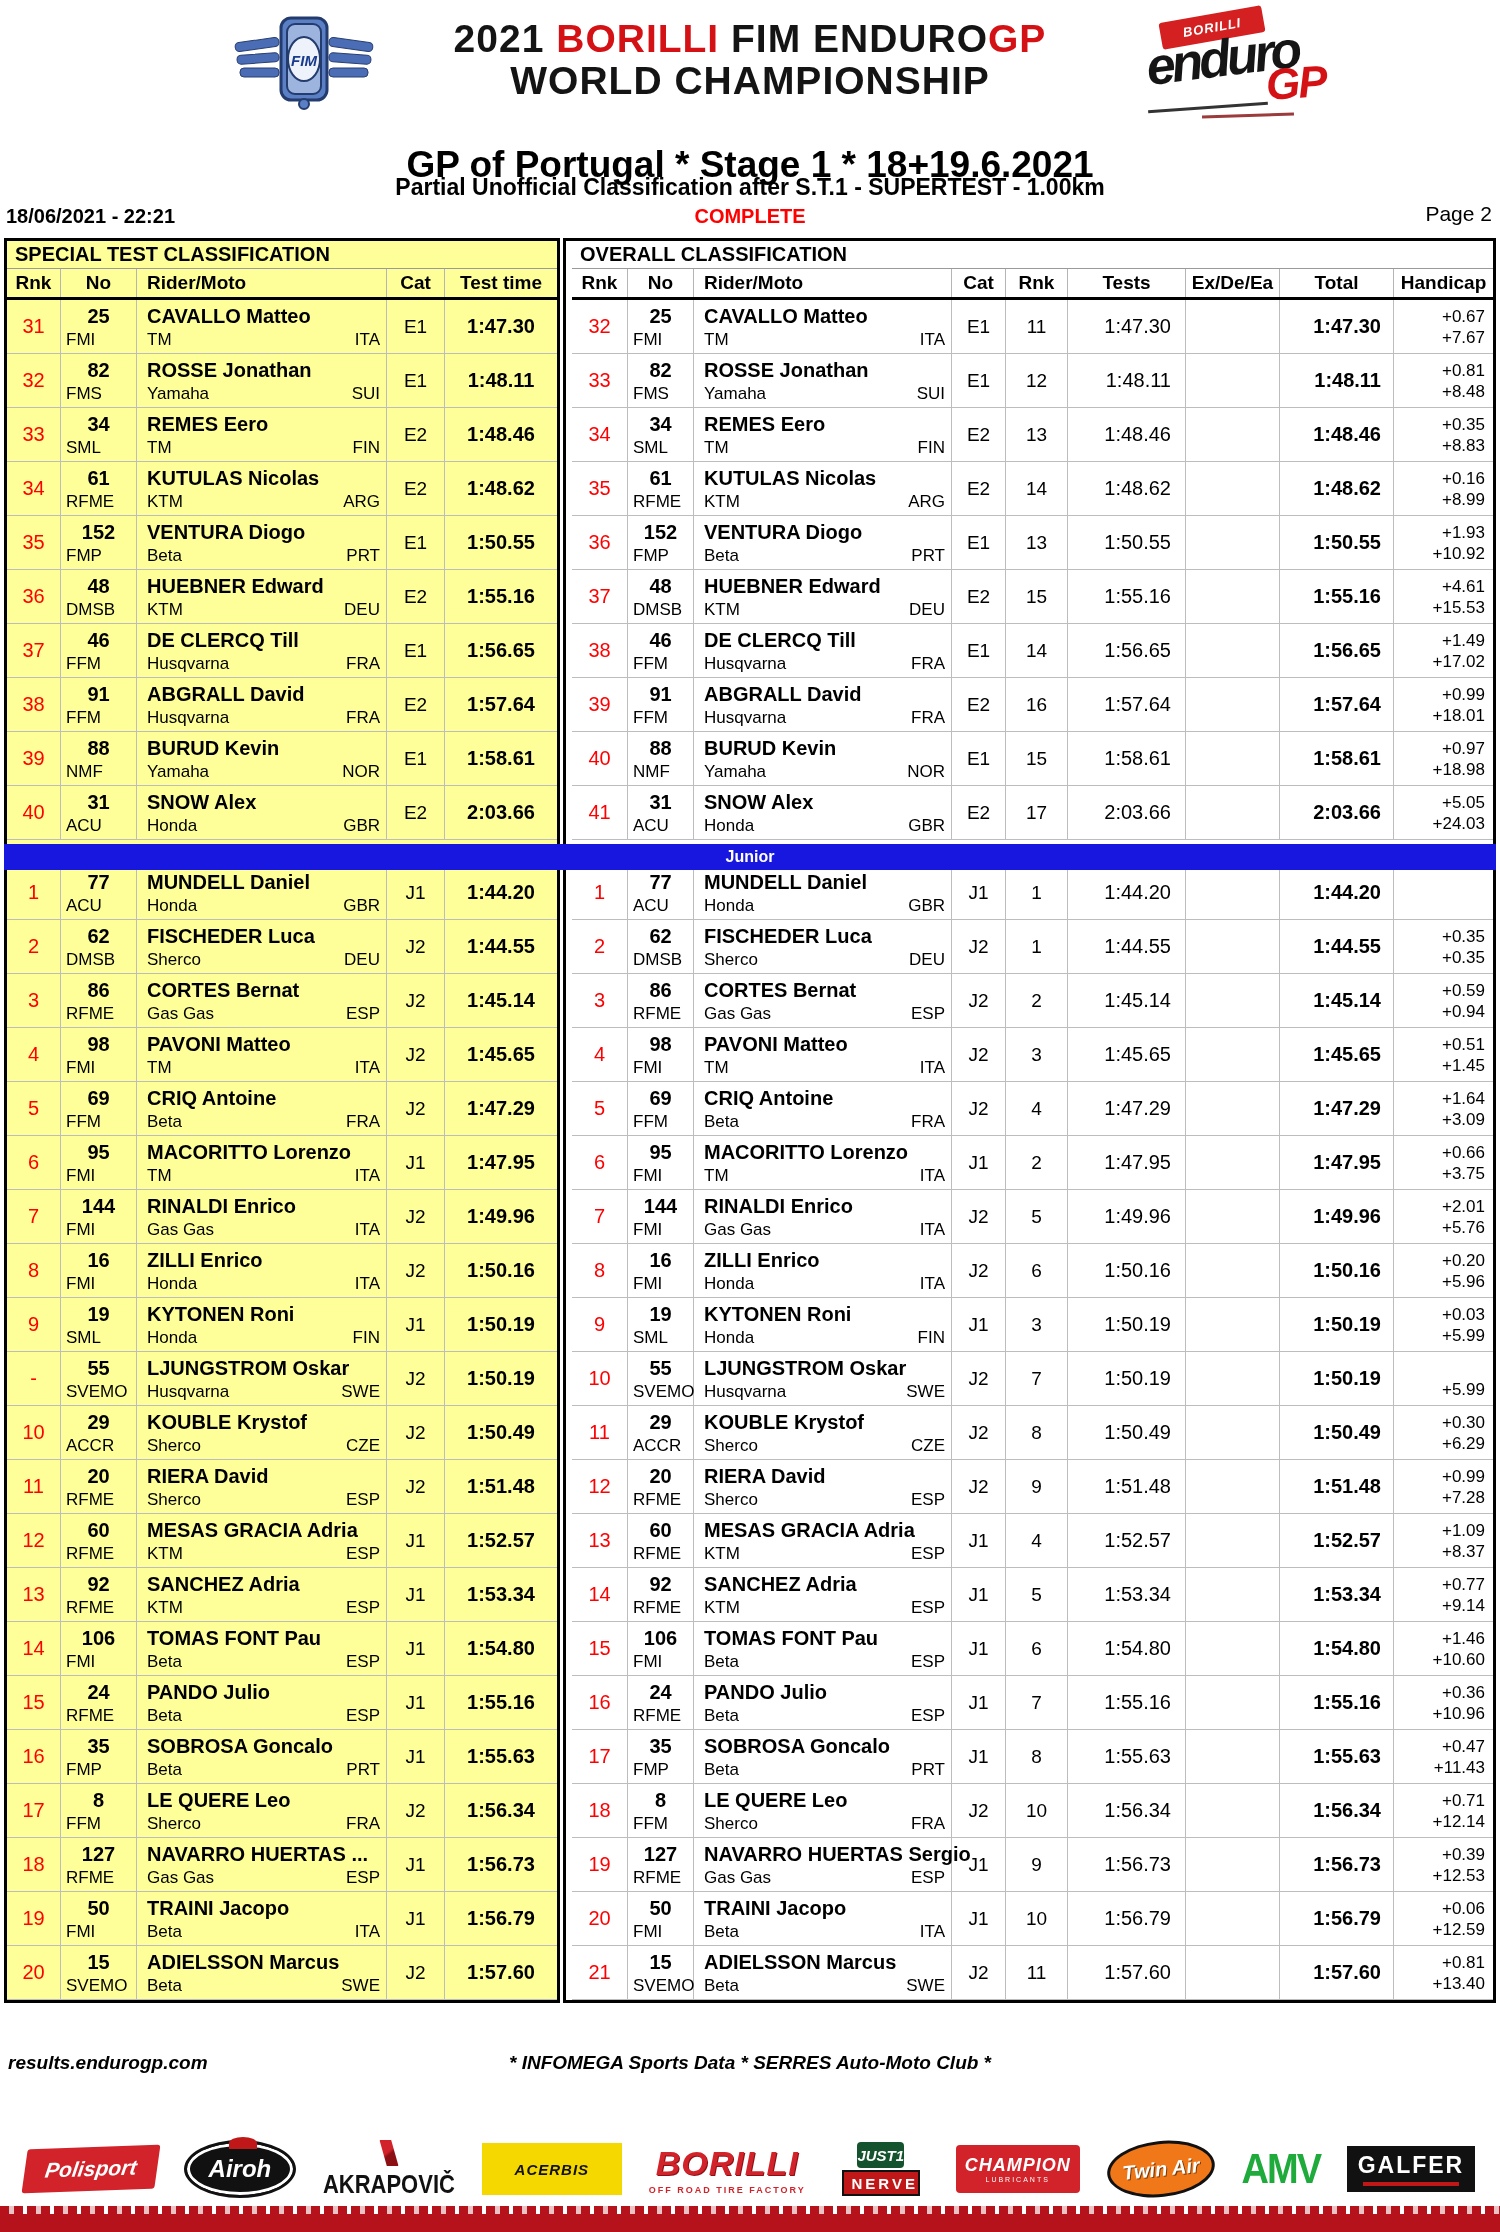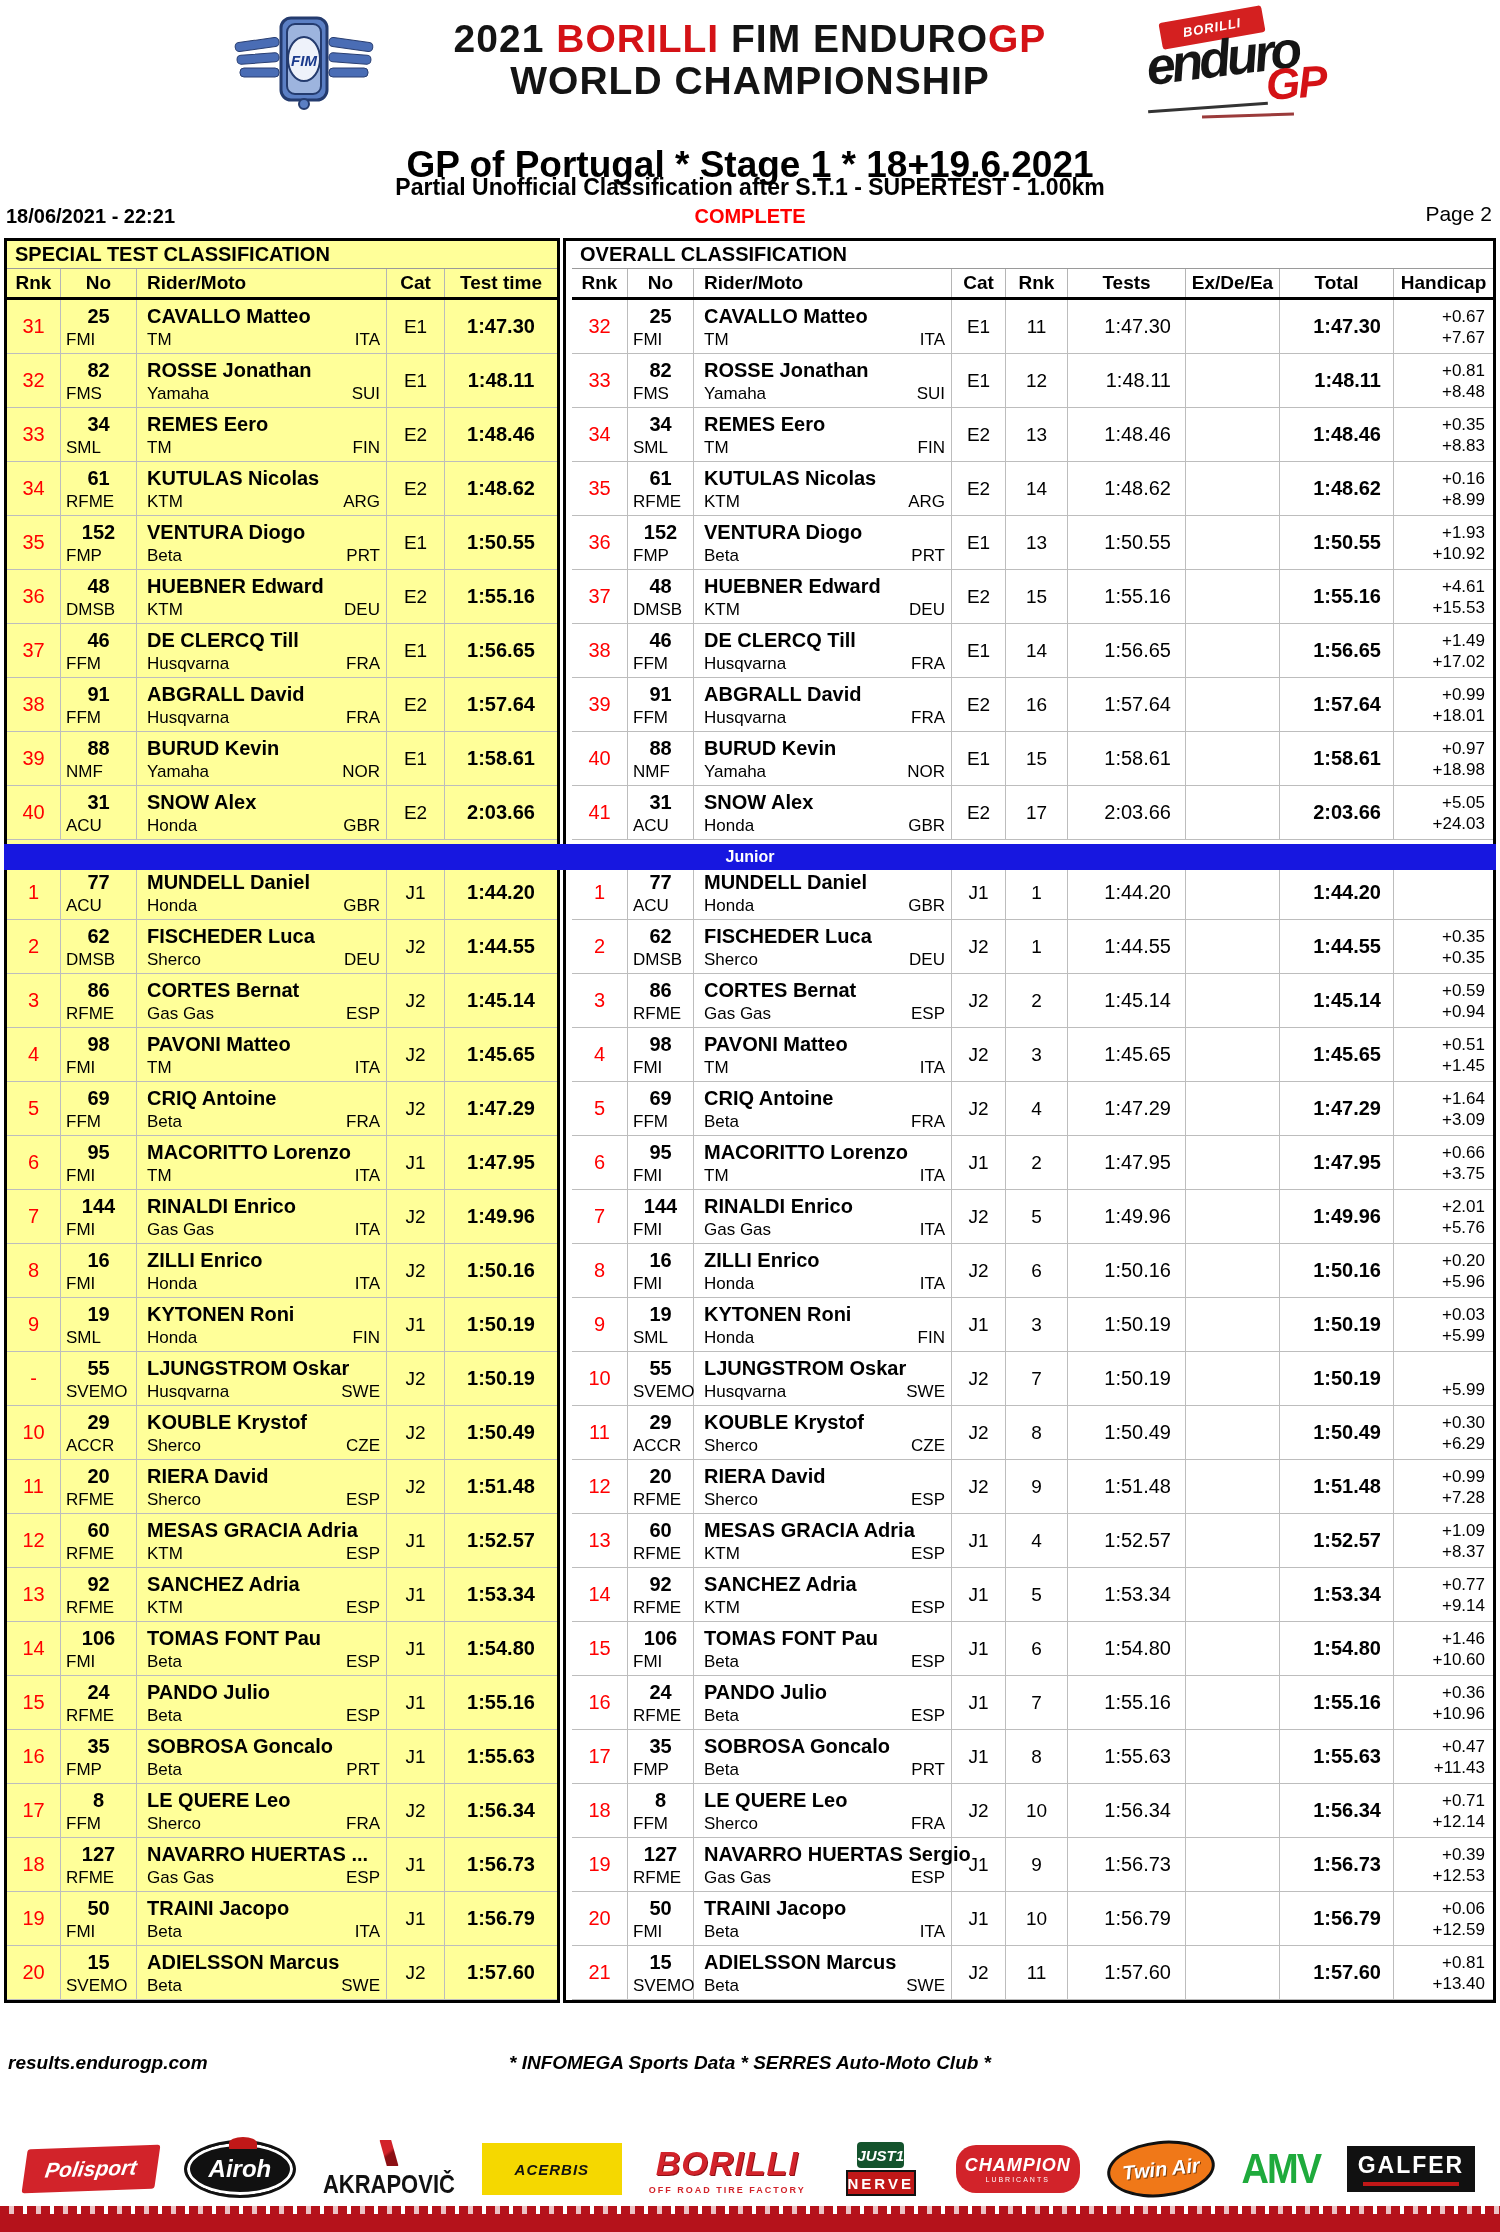--- a/index.html
+++ b/index.html
@@ -93,22 +93,22 @@
   .lg-acerbis{width:140px;height:52px;background:#f5d800;display:flex;align-items:center;justify-content:center;
               color:#111;font-weight:bold;font-size:15px;font-style:italic;letter-spacing:1px;}
   .lg-borilli{color:#d2232a;text-align:center;}
   .borilli-main{font-weight:bold;font-style:italic;font-size:34px;letter-spacing:1px;
                 text-shadow:1px 1px 0 #8c0f14;}
   .borilli-sub{font-size:9px;font-weight:bold;letter-spacing:2px;margin-top:2px;}
   .lg-just1{width:96px;}
   .just1-top{height:26px;background:#14532d;border-radius:4px;display:flex;align-items:center;justify-content:center;
              color:#fff;font-weight:bold;font-style:italic;font-size:15px;}
   .just1-bot{height:26px;background:#c01818;border:2px solid #111;margin-top:2px;display:flex;
-             align-items:center;justify-content:center;color:#fff;font-weight:bold;font-size:15px;letter-spacing:3px;}
-  .lg-champion{width:124px;height:48px;background:#d2232a;border-radius:20px;display:flex;flex-direction:column;
+             align-items:center;justify-content:center;color:#fff;font-weight:bold;font-size:15px;letter-spacing:3px;padding-left:8px;}
+  .lg-champion{width:124px;height:48px;background:#d2232a;border-radius:4px;display:flex;flex-direction:column;
                align-items:center;justify-content:center;color:#fff;}
   .champ-main{font-weight:bold;font-style:italic;font-size:18px;letter-spacing:1px;}
   .champ-sub{font-size:7px;letter-spacing:2px;}
   .lg-twinair{width:108px;height:56px;background:#f07818;border:3px solid #111;border-radius:50%;
               display:flex;align-items:center;justify-content:center;color:#fff;font-weight:bold;
               font-style:italic;font-size:20px;transform:rotate(-6deg);text-shadow:1px 1px 0 #7a3a08;}
   .lg-amv{color:#1faa3c;font-weight:bold;font-size:38px;letter-spacing:-2px;transform:scaleY(1.1);}
   .lg-galfer{width:128px;height:46px;background:#111;display:flex;flex-direction:column;align-items:center;
              justify-content:center;color:#fff;}
   .galfer-main{font-weight:bold;font-size:23px;letter-spacing:2px;}

